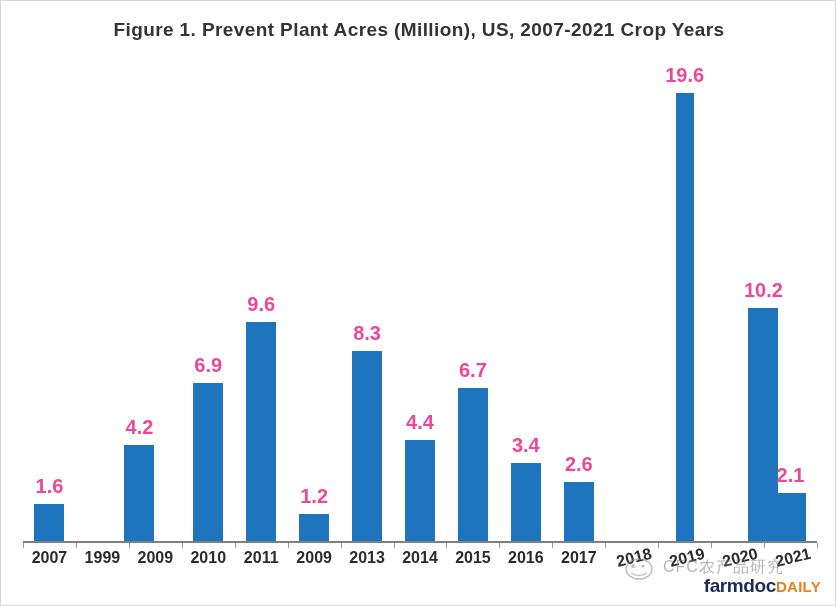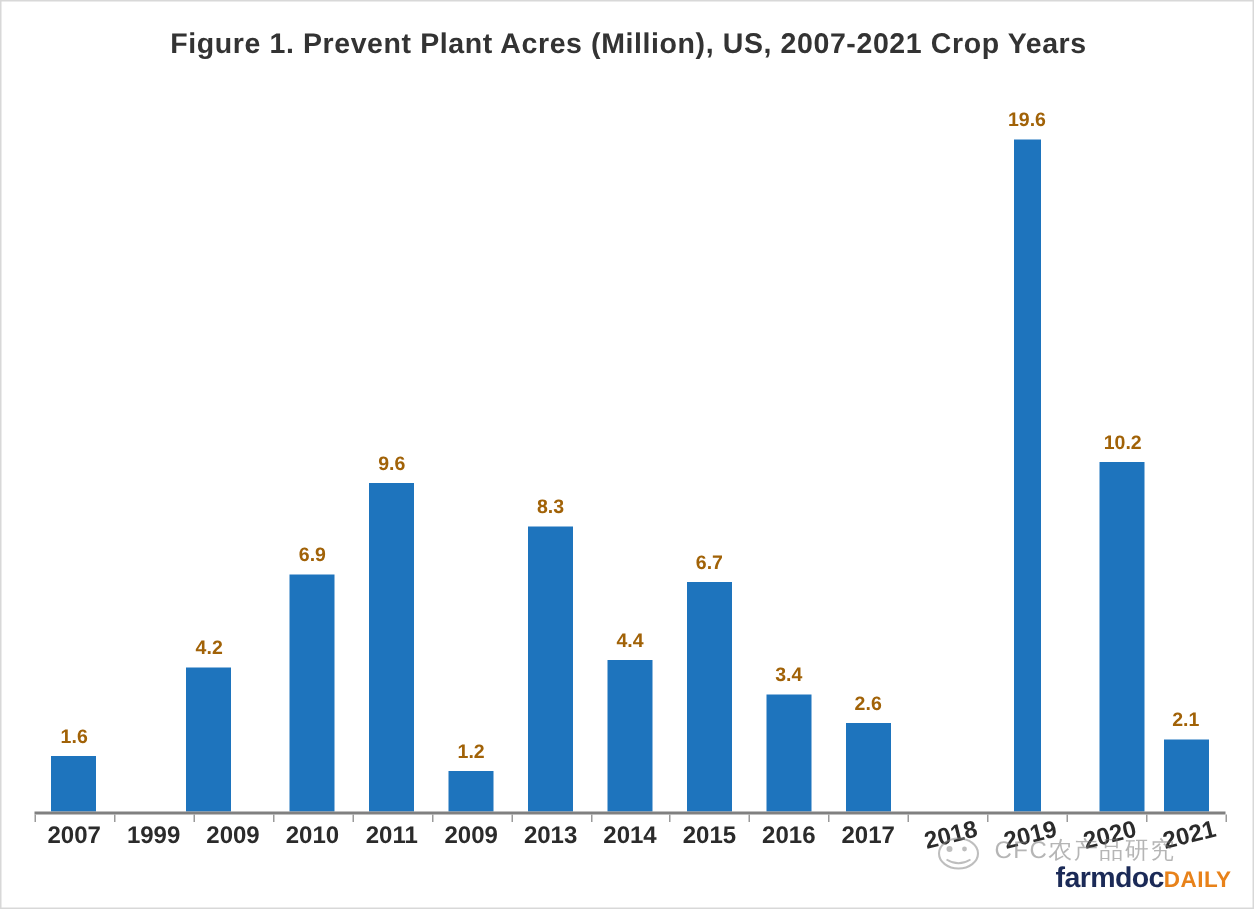--- a/index.html
+++ b/index.html
@@ -54,23 +54,23 @@
     position: absolute;
     bottom: 0;
     left: 50%;
     transform: translateX(-50%);
     background: #1E74BD;
   }
   .bar-value {
     position: absolute;
     left: 50%;
     transform: translateX(-50%);
-    font-size: 13px;
-    font-weight: bold;
-    color: #a16207;
+    font-size: 20px;
+    font-weight: bold;
+    color: #ec4899;
     white-space: nowrap;
     margin-top: 20px;
   }
   #axis-line {
     position: absolute;
     left: 22px;
     top: 540px;
     width: 794px;
     height: 2px;
     background: #808080;
@@ -174,21 +174,21 @@
           <div class="bar-value" style="bottom: 83.7143px;">3.4</div>
         </div>
         <div class="bar-group" style="left: 551.333px; width: 52.9333px;">
           <div class="bar-rect" style="height: 59.4286px; width: 30px; background: rgb(30, 116, 189);"></div>
           <div class="bar-value" style="bottom: 65.4286px;">2.6</div>
         </div>
         <div class="bar-group" style="left: 657.2px; width: 52.9333px;">
           <div class="bar-rect" style="height: 448px; width: 18px; background: rgb(30, 116, 189);"></div>
           <div class="bar-value" style="bottom: 454px;">19.6</div>
         </div>
-        <div class="bar-group" style="left: 721px; width: 52.9333px;">
+        <div class="bar-group" style="left: 736px; width: 52.9333px;">
           <div class="bar-rect" style="height: 233.143px; width: 30px; background: rgb(30, 116, 189);"></div>
           <div class="bar-value" style="bottom: 239.143px;">10.2</div>
         </div>
         <div class="bar-group" style="left: 763.067px; width: 52.9333px;">
           <div class="bar-rect" style="height: 48px; width: 30px; background: rgb(30, 116, 189);"></div>
           <div class="bar-value" style="bottom: 54px;">2.1</div>
         </div>
       </div>
   </div>
 

